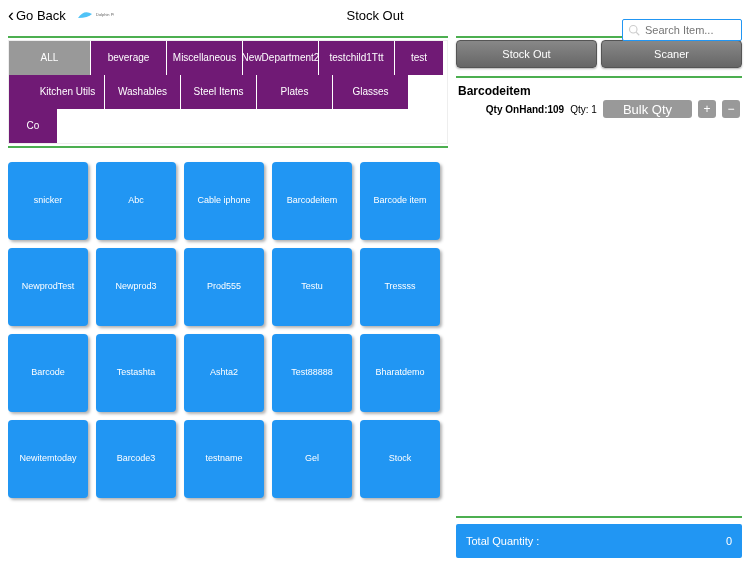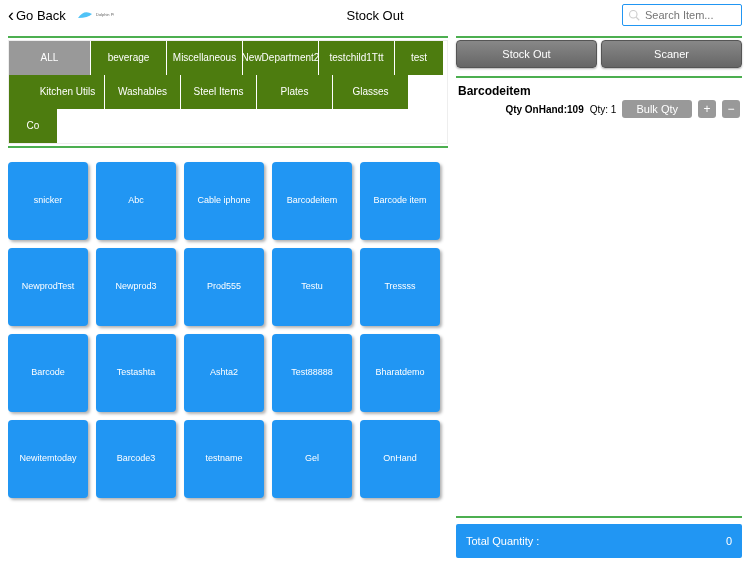--- a/index.html
+++ b/index.html
@@ -4,32 +4,32 @@
   <style>
     * { box-sizing: border-box; margin: 0; padding: 0; font-family: -apple-system, BlinkMacSystemFont, "Segoe UI", Arial, sans-serif; }
     body { width: 750px; height: 562px; background: #fff; overflow: hidden; position: relative; }
     
     .header { display: flex; align-items: center; height: 30px; padding: 0 8px; position: relative; }
     .back-btn { display: flex; align-items: center; font-size: 13px; color: #000; cursor: pointer; }
     .back-chevron { font-size: 18px; line-height: 1; margin-right: 2px; }
     .logo { margin-left: 8px; width: 40px; height: 18px; display: flex; align-items: center; }
     .logo svg { width: 100%; height: 100%; }
     .page-title { position: absolute; left: 50%; transform: translateX(-50%); font-size: 13px; font-weight: 500; }
-    .search-wrap { position: absolute; right: 8px; top: 4px; width: 120px; }
+    .search-wrap { position: absolute; right: 8px; top: 19px; width: 120px; }
     .search-input { width: 100%; height: 22px; border: 1px solid #2196F3; border-radius: 2px; padding: 0 6px 0 22px; font-size: 11px; color: #999; outline: none; }
     .search-icon { position: absolute; left: 6px; top: 5px; width: 12px; height: 12px; color: #ccc; }
     
     .content { display: flex; height: calc(100% - 30px); padding: 4px 8px; gap: 8px; }
     .left-panel { width: 440px; display: flex; flex-direction: column; }
     .right-panel { flex: 1; display: flex; flex-direction: column; }
     
     .green-line { height: 2px; background: #4CAF50; margin: 2px 0; }
     
     .tabs { display: flex; flex-wrap: wrap; border: 1px solid #eee; overflow: hidden; }
-    .tab { height: 34px; display: flex; align-items: center; justify-content: center; font-size: 10px; font-weight: 500; color: #fff; background: #4d7c0f; border-right: 1px solid #fff; cursor: pointer; text-align: center; padding: 0 4px; line-height: 1.2; }
+    .tab { height: 34px; display: flex; align-items: center; justify-content: center; font-size: 10px; font-weight: 500; color: #fff; background: #701a75; border-right: 1px solid #fff; cursor: pointer; text-align: center; padding: 0 4px; line-height: 1.2; }
     .tab.active { background: #999; }
     .tab:nth-child(1) { width: 82px; }
     .tab:nth-child(2) { width: 76px; }
     .tab:nth-child(3) { width: 76px; }
     .tab:nth-child(4) { width: 76px; }
     .tab:nth-child(5) { width: 76px; }
     .tab:nth-child(6) { width: 48px; border-right: none; }
     .tab.row2:nth-child(7) { width: 96px; padding-left: 26px; }
     .tab.row2:nth-child(8) { width: 76px; }
     .tab.row2:nth-child(9) { width: 76px; }
@@ -42,21 +42,21 @@
     
     .action-btns { display: flex; gap: 4px; margin-bottom: 6px; }
     .action-btn { flex: 1; height: 28px; background: linear-gradient(#888, #666); border: 1px solid #555; border-radius: 4px; color: #fff; font-size: 11px; display: flex; align-items: center; justify-content: center; cursor: pointer; box-shadow: 0 1px 2px rgba(0,0,0,0.3); }
     
     .line-items { flex: 1; overflow-y: auto; }
     .line-item { padding: 4px 2px; }
     .line-item-name { font-size: 12px; font-weight: 700; }
     .line-item-row { display: flex; align-items: center; justify-content: flex-end; gap: 6px; margin-top: 2px; }
     .line-item-qty-label { font-size: 10px; font-weight: 600; }
     .line-item-qty { font-size: 10px; }
-    .bulk-btn { height: 18px; padding: 0 14px; background: #999; border: none; border-radius: 3px; color: #fff; font-size: 11px; cursor: pointer; }
+    .bulk-btn { height: 18px; padding: 0 20px; background: #999; border: none; border-radius: 3px; color: #fff; font-size: 13px; cursor: pointer; }
     .sq-btn { width: 18px; height: 18px; background: #999; border: none; border-radius: 3px; color: #fff; font-size: 12px; display: flex; align-items: center; justify-content: center; cursor: pointer; }
     
     .total-bar { height: 26px; background: #2196F3; color: #fff; display: flex; align-items: center; justify-content: space-between; padding: 17px 10px; font-size: 11px; border-radius: 2px; margin-top: 4px; }
     .total-bar .val { font-weight: 500; }
   </style>
 </head>
 <body>
 
 <div class="header">
   <div class="back-btn">
@@ -110,21 +110,21 @@
         <div class="item-tile">Tressss</div>
         <div class="item-tile">Barcode</div>
         <div class="item-tile">Testashta</div>
         <div class="item-tile">Ashta2</div>
         <div class="item-tile">Test88888</div>
         <div class="item-tile">Bharatdemo</div>
         <div class="item-tile">Newitemtoday</div>
         <div class="item-tile">Barcode3</div>
         <div class="item-tile">testname</div>
         <div class="item-tile">Gel</div>
-        <div class="item-tile">OnHand</div>
+        <div class="item-tile">Stock</div>
       </div>
   </div>
 
   <div class="right-panel">
     <div class="green-line"></div>
     <div class="action-btns">
       <div class="action-btn">Stock Out</div>
       <div class="action-btn">Scaner</div>
     </div>
     <div class="green-line"></div>

